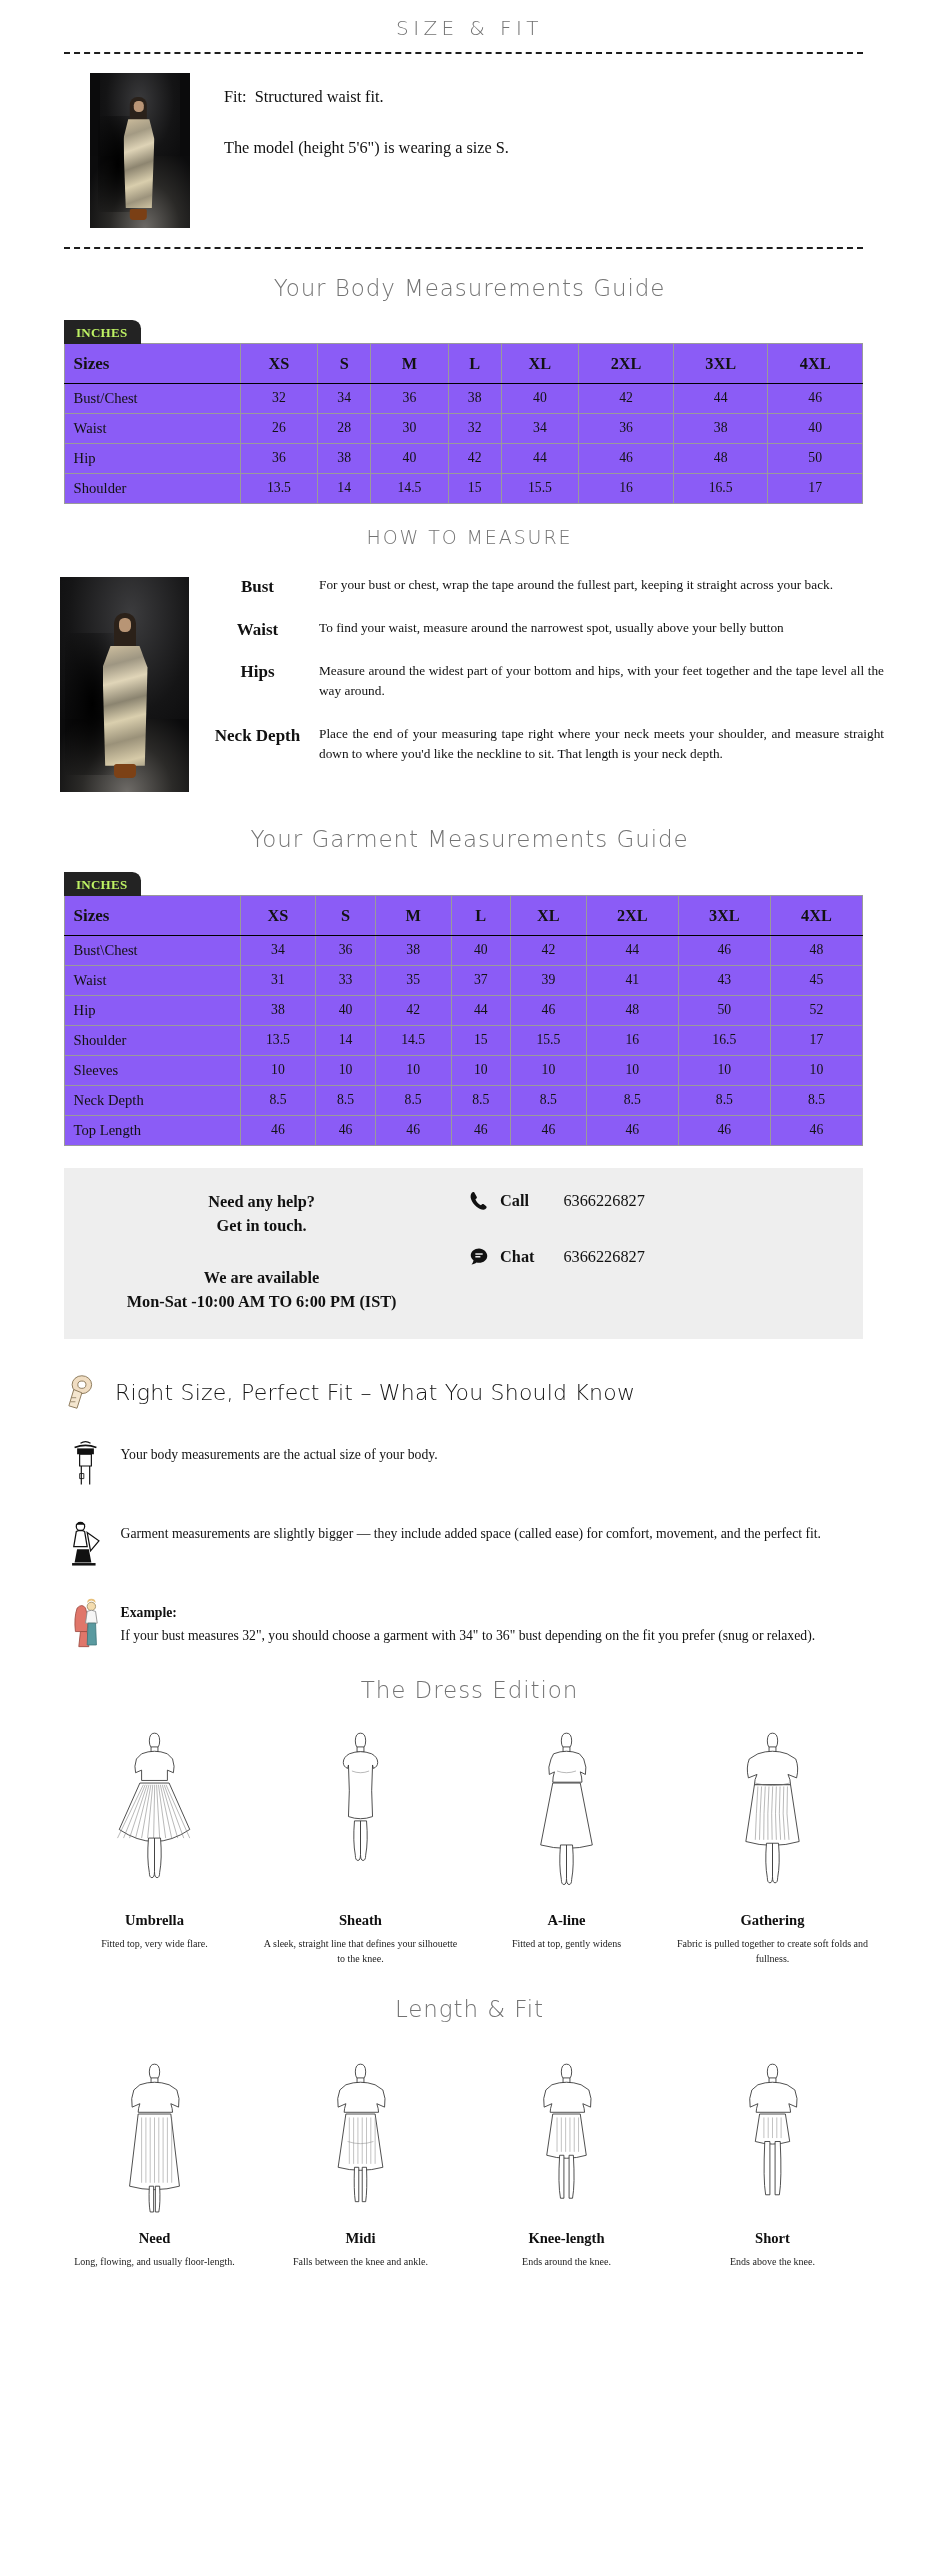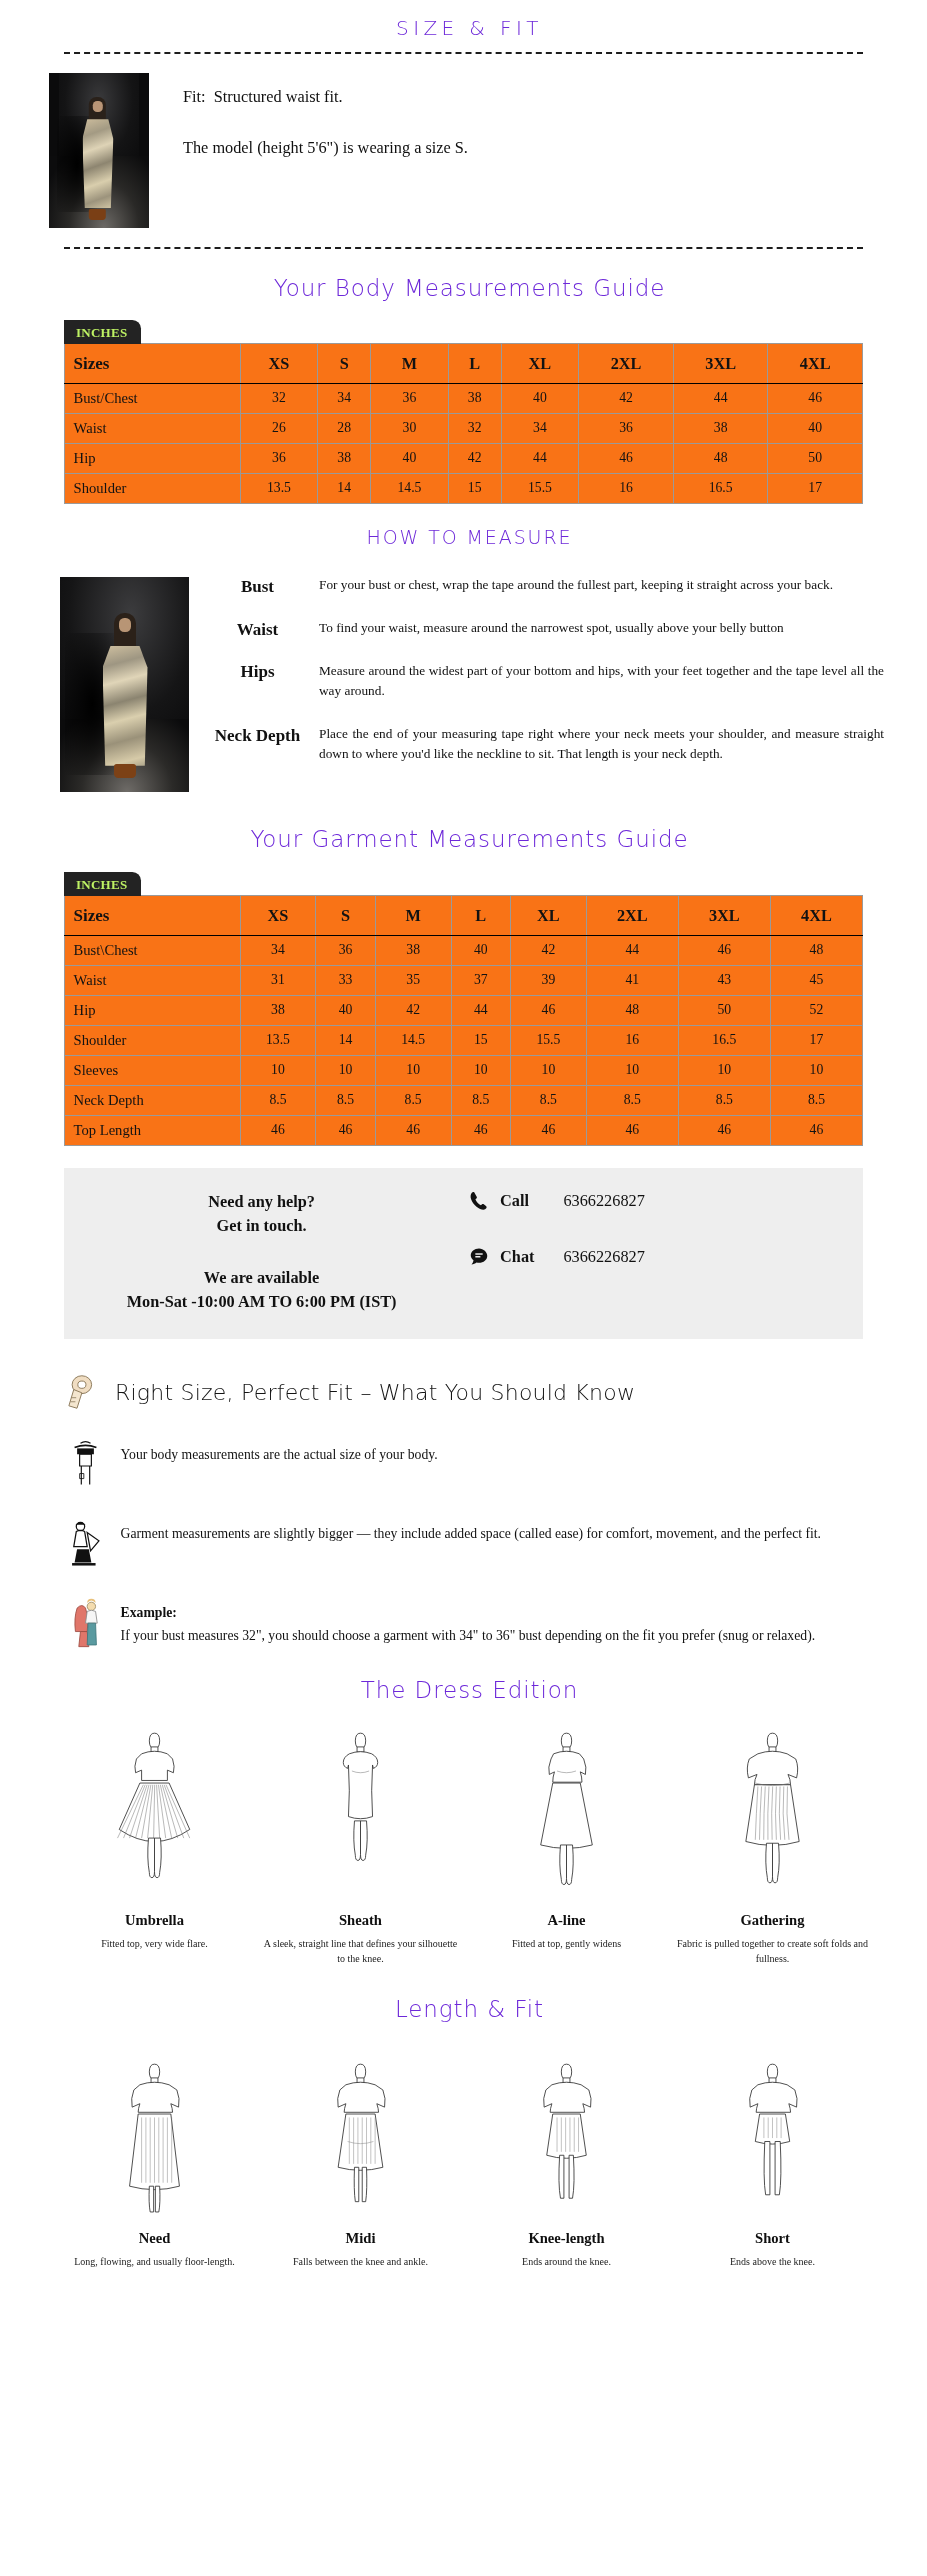--- a/index.html
+++ b/index.html
@@ -11,21 +11,21 @@
   }
   body { width: 927px; min-height: 2576px; position: relative; overflow-x: hidden; }
 
   .page { width: 927px; padding: 0; }
 
   
   .h-thin {
     font-family: "DejaVu Sans", sans-serif;
     font-weight: 300;
     text-align: center;
-    color: #6d28d9;
+    color: #737373;
     letter-spacing: .04em;
     padding-left: 12px;
   }
 
   
   .sizefit-title {
     font-size: 20px;
     letter-spacing: .22em;
     padding-top: 15.5px;
     padding-bottom: 12px;
@@ -35,21 +35,21 @@
     border-top: 2.6px dashed #1d1d1d;
     margin: 0 auto;
     width: 799px;
   }
 
   
   .fit-block {
     display: flex;
     align-items: flex-start;
     padding: 19px 12px 19px 0;
-    margin-left: 49px;
+    margin-left: 90px;
   }
   .model-thumb {
     width: 100px;
     height: 155px;
     flex: none;
     position: relative;
     overflow: hidden;
     background: #0b0b0c;
   }
   .model-thumb .floorlight {
@@ -108,21 +108,21 @@
     padding: 4.3px 13.7px 3.4px 12px;
     border-radius: 0 8.6px 0 0;
     position: relative;
     top: 0.9px;
   }
   table.size-table {
     width: 100%;
     border-collapse: collapse;
     border: 1.7px solid #000;
     font-family: "Liberation Serif", serif;
-    background: #f97316;
+    background: #8b5cf6;
   }
   table.size-table th, table.size-table td {
     border: 0.9px solid #9a9a9a;
     font-size: 13.7px;
     padding: 6px 3.4px;
     text-align: center;
     color: #121212;
   }
   table.size-table thead th {
     font-weight: 700;

